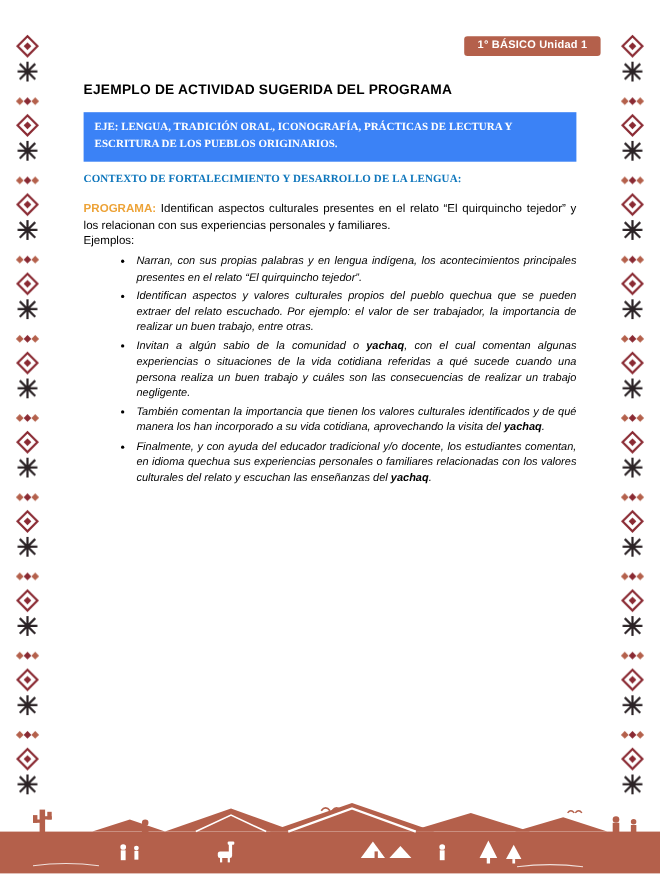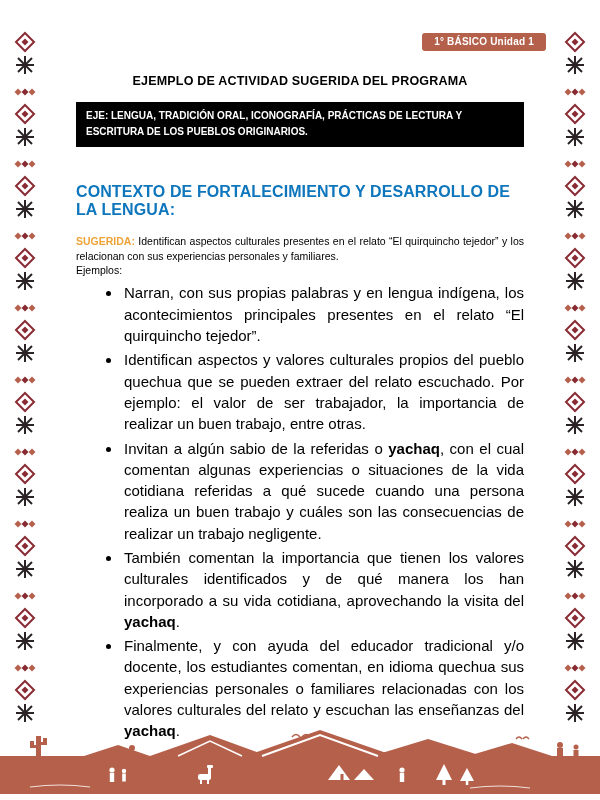--- a/index.html
+++ b/index.html
@@ -15,49 +15,51 @@
     position: absolute; top: 33px; right: 54px;
     background: #b4604b; color: #ffffff;
     font-size: 10px; font-weight: bold;
     padding: 3px 12px 4px; border-radius: 3px;
     letter-spacing: .2px;
   }
 
   .content { position: absolute; left: 76px; right: 76px; top: 74px; }
 
   .title {
-    font-size: 12.5px; font-weight: bold; text-align: center;
+    font-size: 12.5px; font-weight: bold; text-align: left;
     color: #000000; letter-spacing: .2px;
   }
 
   .eje-box {
     margin-top: 14px;
-    background: #000000; color: #ffffff;
+    background: #3b82f6; color: #ffffff;
     font-weight: bold; font-size: 10px; line-height: 1.6;
     padding: 6px 10px 7px;
+    font-family: Liberation Serif, serif;
   }
 
   .contexto {
-    margin-top: 36px;
-    color: #0e76bc; font-size: 16px; font-weight: bold;
+    margin-top: 10px;
+    color: #0e76bc; font-size: 10px; font-weight: bold;
     letter-spacing: .1px;
+    font-family: Liberation Serif, serif;
   }
 
   .actividad {
     margin-top: 15px;
     font-size: 10.5px; line-height: 1.45; text-align: justify; color: #000;
   }
   .orange { color: #eda338; font-weight: bold; }
 
   .ejemplos { font-size: 10.5px; color: #000; }
 
   .bullets { margin-top: 6px; padding-left: 46px; list-style: disc outside; }
   .bullets li {
-    font-size: 15px; line-height: 1.42; text-align: justify;
-    color: #000; margin-bottom: 3px; padding-left: 2px;
+    font-size: 10px; line-height: 1.42; text-align: justify;
+    color: #000; margin-bottom: 3px; padding-left: 2px; font-style: italic;
   }
   .bullets li .b { font-weight: bold; margin-top: 24px; }
 
   .footer { position: absolute; left: 0; bottom: 0; width: 600px; height: 70px; display: block; }
 </style>
 </head>
 <body>
 
 <div class="page">
 
@@ -91,28 +93,28 @@
 
   <div class="badge">1° BÁSICO Unidad 1</div>
 
   <div class="content">
     <h1 class="title">EJEMPLO DE ACTIVIDAD SUGERIDA DEL PROGRAMA</h1>
 
     <div class="eje-box">EJE: LENGUA, TRADICIÓN ORAL, ICONOGRAFÍA, PRÁCTICAS DE LECTURA Y ESCRITURA DE LOS PUEBLOS ORIGINARIOS.</div>
 
     <h2 class="contexto">CONTEXTO DE FORTALECIMIENTO Y DESARROLLO DE LA LENGUA:</h2>
 
-    <p class="actividad"><span class="orange">SUGERIDA:</span> <span>Identifican aspectos culturales presentes en el relato “El quirquincho tejedor” y los relacionan con sus experiencias personales y familiares.</span></p>
+    <p class="actividad"><span class="orange">PROGRAMA:</span> <span>Identifican aspectos culturales presentes en el relato “El quirquincho tejedor” y los relacionan con sus experiencias personales y familiares.</span></p>
 
     <p class="ejemplos">Ejemplos:</p>
 
     <ul class="bullets">
         <li><span>Narran, con sus propias palabras y en lengua indígena, los acontecimientos principales presentes en el relato “El quirquincho tejedor”.</span></li>
         <li><span>Identifican aspectos y valores culturales propios del pueblo quechua que se pueden extraer del relato escuchado. Por ejemplo: el valor de ser trabajador, la importancia de realizar un buen trabajo, entre otras.</span></li>
-        <li><span>Invitan a algún sabio de la referidas o </span><span class="b">yachaq</span><span>, con el cual comentan algunas experiencias o situaciones de la vida cotidiana referidas a qué sucede cuando una persona realiza un buen trabajo y cuáles son las consecuencias de realizar un trabajo negligente.</span></li>
+        <li><span>Invitan a algún sabio de la comunidad o </span><span class="b">yachaq</span><span>, con el cual comentan algunas experiencias o situaciones de la vida cotidiana referidas a qué sucede cuando una persona realiza un buen trabajo y cuáles son las consecuencias de realizar un trabajo negligente.</span></li>
         <li><span>También comentan la importancia que tienen los valores culturales identificados y de qué manera los han incorporado a su vida cotidiana, aprovechando la visita del </span><span class="b">yachaq</span><span>.</span></li>
         <li><span>Finalmente, y con ayuda del educador tradicional y/o docente, los estudiantes comentan, en idioma quechua sus experiencias personales o familiares relacionadas con los valores culturales del relato y escuchan las enseñanzas del </span><span class="b">yachaq</span><span>.</span></li>
       </ul>
   </div>
 
   <svg class="footer" viewBox="0 0 600 70" preserveAspectRatio="none" aria-hidden="true">
 
     <rect x="0" y="26" width="600" height="38" fill="#b4604b"></rect>
 
     <polygon points="84,26 118,15 150,26" fill="#b4604b"></polygon>

